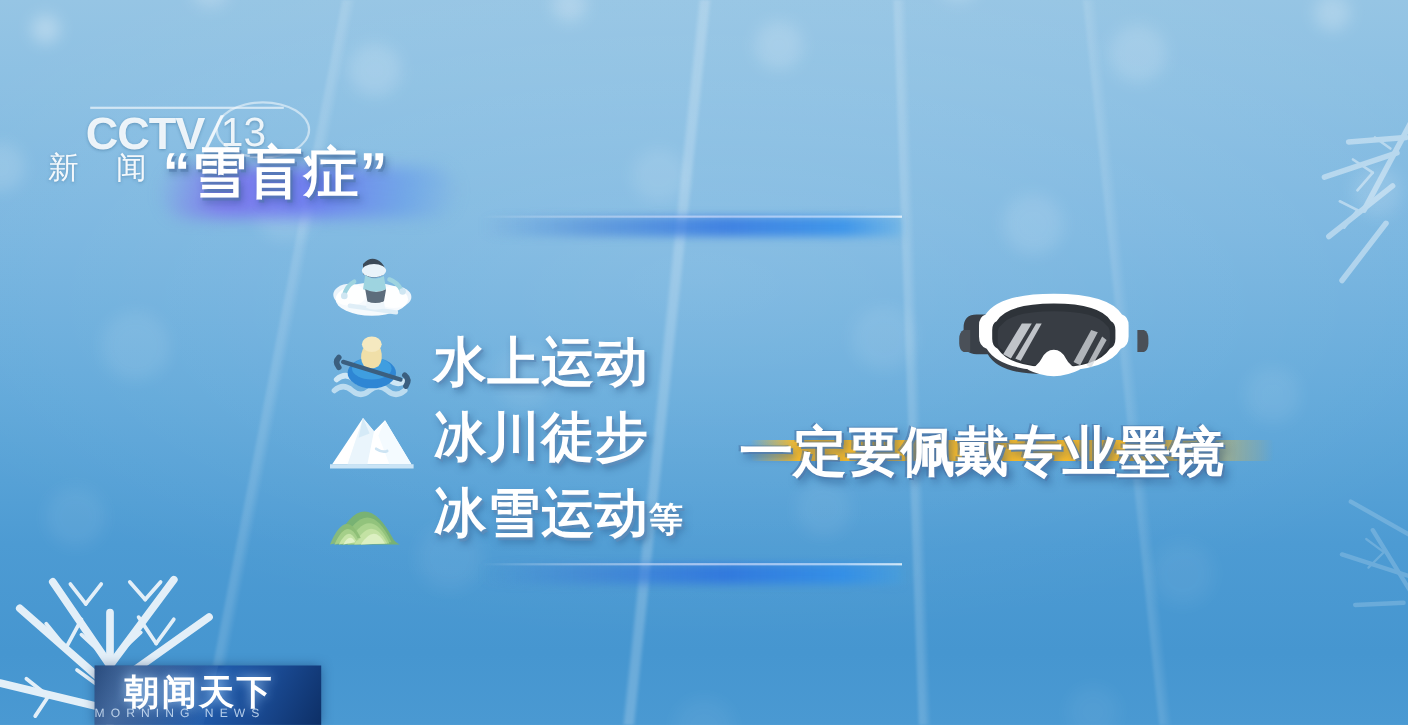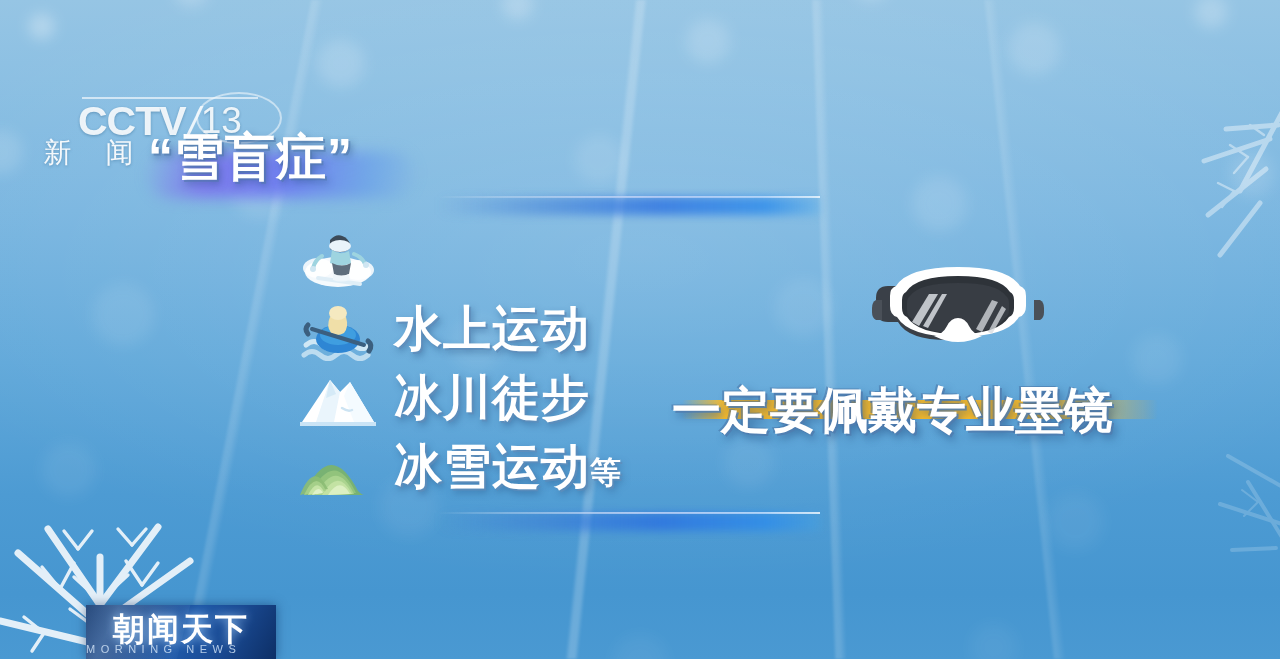--- a/index.html
+++ b/index.html
@@ -191,21 +191,21 @@
     letter-spacing:0px; white-space:nowrap;
     text-shadow:
       -2px -1px 0 rgba(70,110,160,.5),
       2px 2px 0 rgba(80,125,175,.85),
       4px 5px 8px rgba(30,70,120,.55);
     margin-top: 16px;
   }
 
   
   #program-bug {
-    position:absolute; left:86px; top:605px; width:190px; height:54px;
+    position:absolute; left:86px; top:605px; width:206px; height:54px;
     background:linear-gradient(118deg, #0b2d63 0%, #123b7d 24%, #1f59a8 52%, #1a4a93 72%, #0d2f66 100%);
     overflow:hidden;
     box-shadow:0 0 10px rgba(10,40,90,.5);
   }
   #program-bug .sheen {
     position:absolute; left:-20%; top:-40%; width:70%; height:190%;
     background:linear-gradient(100deg, rgba(255,255,255,0) 0%, rgba(190,225,255,.30) 45%, rgba(255,255,255,0) 100%);
     transform:rotate(14deg);
   }
   #bug-cn {

